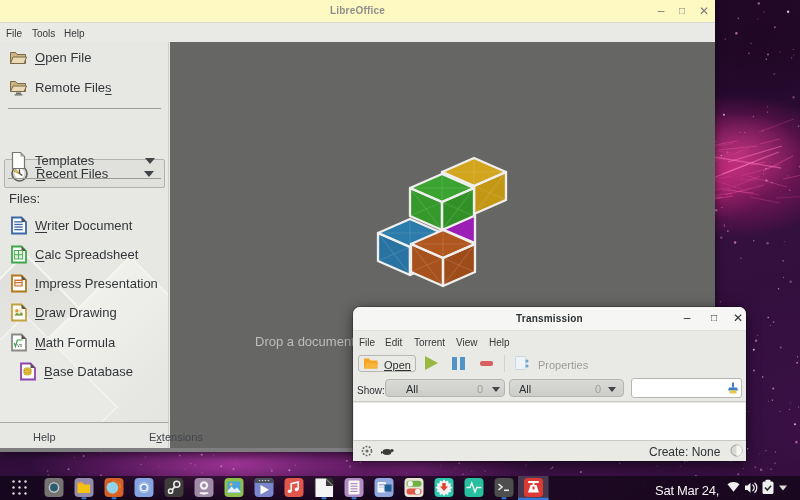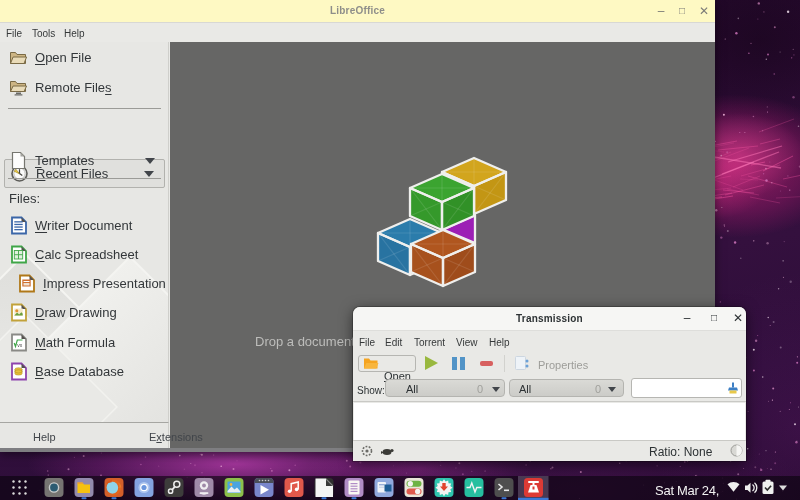--- a/index.html
+++ b/index.html
@@ -456,21 +456,21 @@
     <div class="srow" style="top:198px;">
         <span class="ic"><svg width="19" height="19">
 <path d="M3 1.5 h9.5 l4.5 4.5 v11.5 h-14 z" fill="#ffffff" stroke="#3fa648" stroke-width="1.8"></path>
 <path d="M12.5 1.5 l4.5 4.5 h-4.5 z" fill="#55524e"></path>
 <rect x="5.3" y="5.5" width="8.4" height="8.5" fill="#dff0df" stroke="#3fa648" stroke-width="0.9"></rect>
             <line x1="5.3" y1="9.7" x2="13.7" y2="9.7" stroke="#3fa648" stroke-width="0.9"></line>
             <line x1="9.5" y1="5.5" x2="9.5" y2="14" stroke="#3fa648" stroke-width="0.9"></line>
 </svg></span>
         <span class="tx"><u>C</u>alc Spreadsheet</span>
       </div>
-    <div class="srow" style="top:227px;margin-left:8px;">
+    <div class="srow" style="top:227px;">
         <span class="ic"><svg width="19" height="19">
 <path d="M3 1.5 h9.5 l4.5 4.5 v11.5 h-14 z" fill="#ffffff" stroke="#b07818" stroke-width="1.8"></path>
 <path d="M12.5 1.5 l4.5 4.5 h-4.5 z" fill="#55524e"></path>
 <rect x="5.3" y="5.5" width="8.4" height="7" fill="#cf7030"></rect>
             <rect x="6.5" y="7" width="6" height="1" fill="#ffffff"></rect>
             <rect x="6.5" y="9" width="6" height="2.5" fill="#f0e0d0"></rect>
 </svg></span>
         <span class="tx"><u>I</u>mpress Presentation</span>
       </div>
     <div class="srow" style="top:256px;">
@@ -485,21 +485,21 @@
       </div>
     <div class="srow" style="top:286px;">
         <span class="ic"><svg width="19" height="19">
 <path d="M3 1.5 h9.5 l4.5 4.5 v11.5 h-14 z" fill="#ffffff" stroke="#8a8a86" stroke-width="1.8"></path>
 <path d="M12.5 1.5 l4.5 4.5 h-4.5 z" fill="#55524e"></path>
 <path d="M5.2 10 l1.3 3.5 l1.8 -6.5 h5.2" fill="none" stroke="#3fa648" stroke-width="1.2"></path>
             <text x="8.2" y="13.5" font-family="Liberation Sans" font-size="5" fill="#444">vx</text>
 </svg></span>
         <span class="tx"><u>M</u>ath Formula</span>
       </div>
-    <div class="srow" style="top:315px;">
+    <div class="srow" style="top:315px;margin-left:9px;">
         <span class="ic"><svg width="19" height="19">
 <path d="M3 1.5 h9.5 l4.5 4.5 v11.5 h-14 z" fill="#ffffff" stroke="#8e44ad" stroke-width="1.8"></path>
 <path d="M12.5 1.5 l4.5 4.5 h-4.5 z" fill="#55524e"></path>
 <ellipse cx="9.5" cy="7.3" rx="3.6" ry="1.6" fill="#e8c23c" stroke="#a8841c" stroke-width="0.5"></ellipse>
             <path d="M5.9 7.3 v4.2 a3.6 1.6 0 0 0 7.2 0 v-4.2" fill="#e8c23c" stroke="#a8841c" stroke-width="0.5"></path>
             <ellipse cx="9.5" cy="9.4" rx="3.6" ry="1.6" fill="none" stroke="#a8841c" stroke-width="0.5"></ellipse>
 </svg></span>
         <span class="tx"><u>B</u>ase Database</span>
       </div>
   </div>
@@ -523,21 +523,21 @@
     <span style="left:61px; top:5px;">Torrent</span>
     <span style="left:103px; top:5px;">View</span>
     <span style="left:136px; top:5px;">Help</span>
   </div>
 
   <div style="position:absolute; left:5px; top:48px; width:58px; height:17px; border:1px solid #b6b6b2; border-radius:3px;"></div>
   <svg style="position:absolute; left:10px; top:50px;" width="16" height="13">
     <path d="M1 1.5 h5 l1.5 2 h7 v8 h-13.5 z" fill="#f5a420"></path>
     <path d="M1 11.5 l2.3 -5.5 h12.2 l-2.3 5.5 z" fill="#f8b53c"></path>
   </svg>
-  <div style="position:absolute; font-size:11px; color:#2d3234; left:31px; top:63px;text-decoration:underline;">Open</div>
+  <div style="position:absolute; font-size:11px; color:#2d3234; left:31px; top:52px;text-decoration:underline;">Open</div>
   <div style="position:absolute; left:72px; top:49px; width:0; height:0; border-top:7px solid transparent; border-bottom:7px solid transparent; border-left:13px solid #99b83f;"></div>
   <div style="position:absolute; left:99px; top:50px; width:5px; height:13px; background:#5294c7;"></div>
   <div style="position:absolute; left:107px; top:50px; width:5px; height:13px; background:#5294c7;"></div>
   <div style="position:absolute; left:127px; top:54px; width:13px; height:5px; background:#d7605f; border-radius:2px;"></div>
   <div style="position:absolute; left:151px; top:48px; width:1px; height:17px; background:#d2d2ce;"></div>
   <svg style="position:absolute; left:162px; top:49px;" width="14" height="15">
     <rect x="0.5" y="0.5" width="10" height="13" rx="1" fill="#eef3f8" stroke="#ccd6e0" stroke-width="1"></rect>
     <circle cx="12" cy="5" r="1.5" fill="#6aa1d8"></circle>
     <circle cx="12" cy="10" r="1.5" fill="#6aa1d8"></circle>
   </svg>
@@ -566,21 +566,21 @@
   <div id="tr-status">
     <svg style="position:absolute; left:8px; top:4px;" width="12" height="12">
       <circle cx="6" cy="6" r="4.5" fill="none" stroke="#6a6a66" stroke-width="1.6" stroke-dasharray="1.8 1.4"></circle>
       <circle cx="6" cy="6" r="1.6" fill="#6a6a66"></circle>
     </svg>
     <svg style="position:absolute; left:27px; top:6px;" width="14" height="9">
       <ellipse cx="7" cy="5" rx="4.5" ry="3" fill="#3a3a36"></ellipse>
       <circle cx="12" cy="3.5" r="1.6" fill="#3a3a36"></circle>
       <path d="M1 4 l2.5 1.5 l-2.5 1.5 z" fill="#3a3a36"></path>
     </svg>
-    <div class="ttxt" style="left:296px; top:4px;">Ratio: None</div>
+    <div class="ttxt" style="left:296px; top:4px;">Create: None</div>
     <svg style="position:absolute; left:377px; top:3px;" width="13" height="13">
       <circle cx="6.5" cy="6.5" r="5.5" fill="#d8d8d4" stroke="#9a9a96" stroke-width="1"></circle>
       <path d="M6.5 1 a5.5 5.5 0 0 1 0 11 z" fill="#f6f6f4"></path>
     </svg>
   </div>
 </div>
 
 <div id="bar">
   <svg width="800" height="24" style="position:absolute;left:0;top:0;">
 <circle cx="13.5" cy="5.5" r="1.2" fill="#dcdcdc"></circle>

